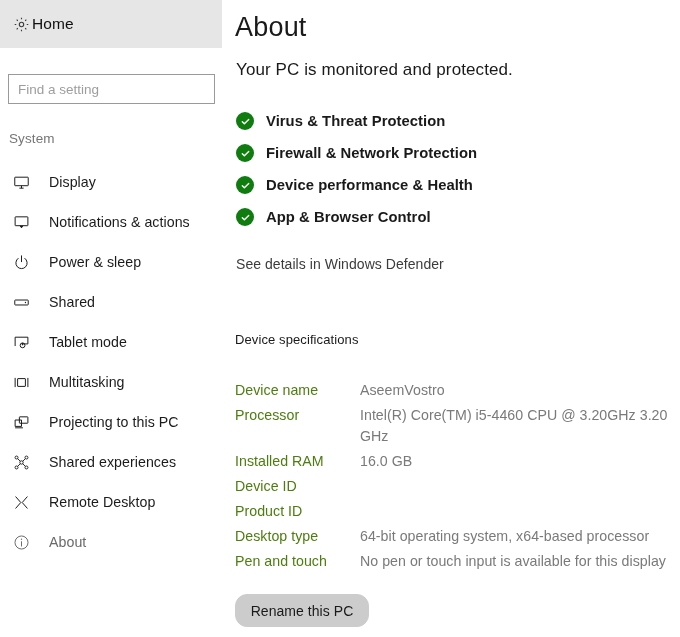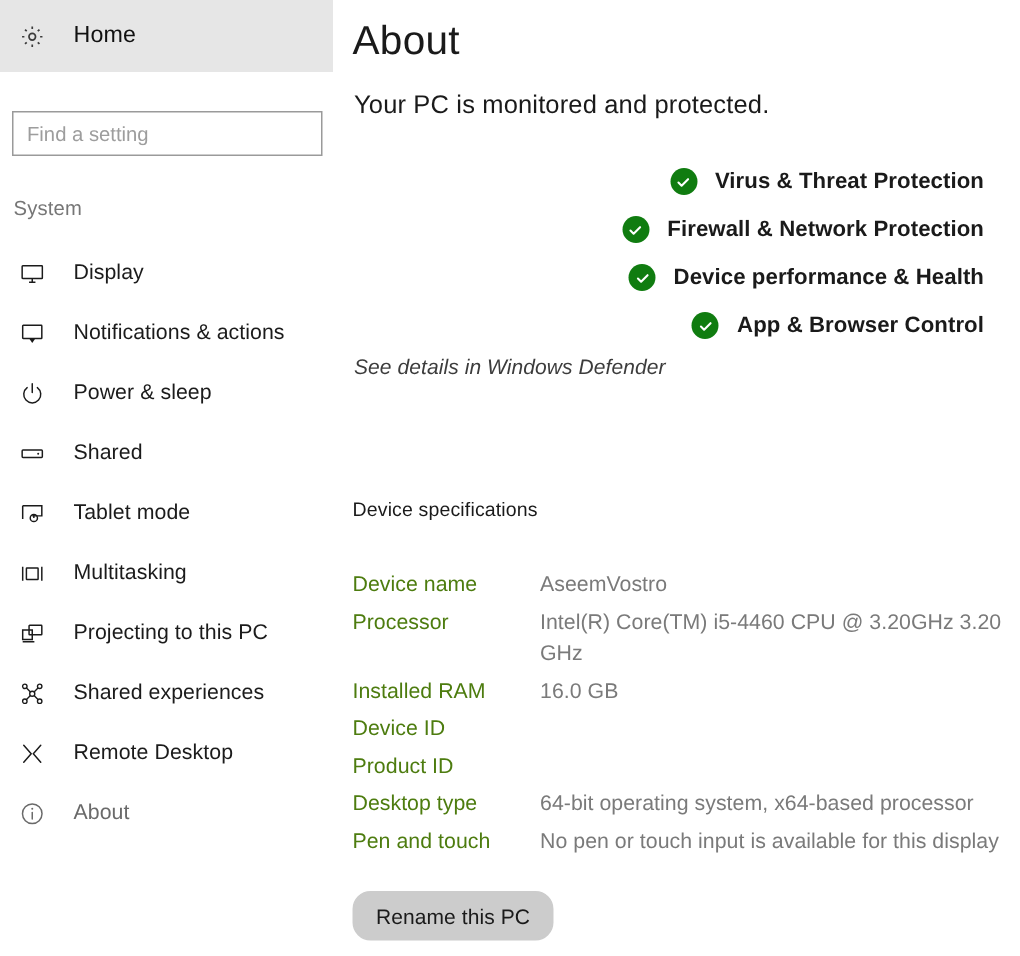--- a/index.html
+++ b/index.html
@@ -47,21 +47,20 @@
     width: 22px;
     height: 22px;
     display: flex;
     align-items: center;
     justify-content: center;
     flex: 0 0 22px;
   }
   .home-label {
     font-size: 15.5px;
     color: #111111;
-    margin-left: 17px;
     letter-spacing: 0.1px;
   }
 
   .search-wrap {
     position: absolute;
     left: 8px;
     top: 74px;
     width: 207px;
     height: 30px;
   }
@@ -153,21 +152,20 @@
   .status-list {
     position: absolute;
     left: 6px;
     top: 105px;
     width: 420px;
   }
   .status-row {
     height: 32px;
     display: flex;
     align-items: center;
-    justify-content: flex-end;
   }
   .check-badge {
     width: 18px;
     height: 18px;
     flex: 0 0 18px;
     border-radius: 50%;
     background: #107c10;
     display: flex;
     align-items: center;
     justify-content: center;
@@ -177,27 +175,26 @@
     margin-left: 12px;
     font-size: 14.8px;
     color: #1a1a1a;
     font-weight: 600;
     letter-spacing: 0.05px;
   }
 
   .defender-link {
     position: absolute;
     left: 6px;
-    top: 236px;
+    top: 256px;
     font-size: 14px;
     color: #3c3c3c;
     text-decoration: none;
     cursor: pointer;
     letter-spacing: 0.05px;
-    font-style: italic;
   }
   .warning-text {
     position: absolute;
     left: 5px;
     top: 283px;
     font-size: 16.5px;
     font-weight: bold;
     color: #fd3f3f;
     letter-spacing: 0.1px;
     white-space: nowrap;

